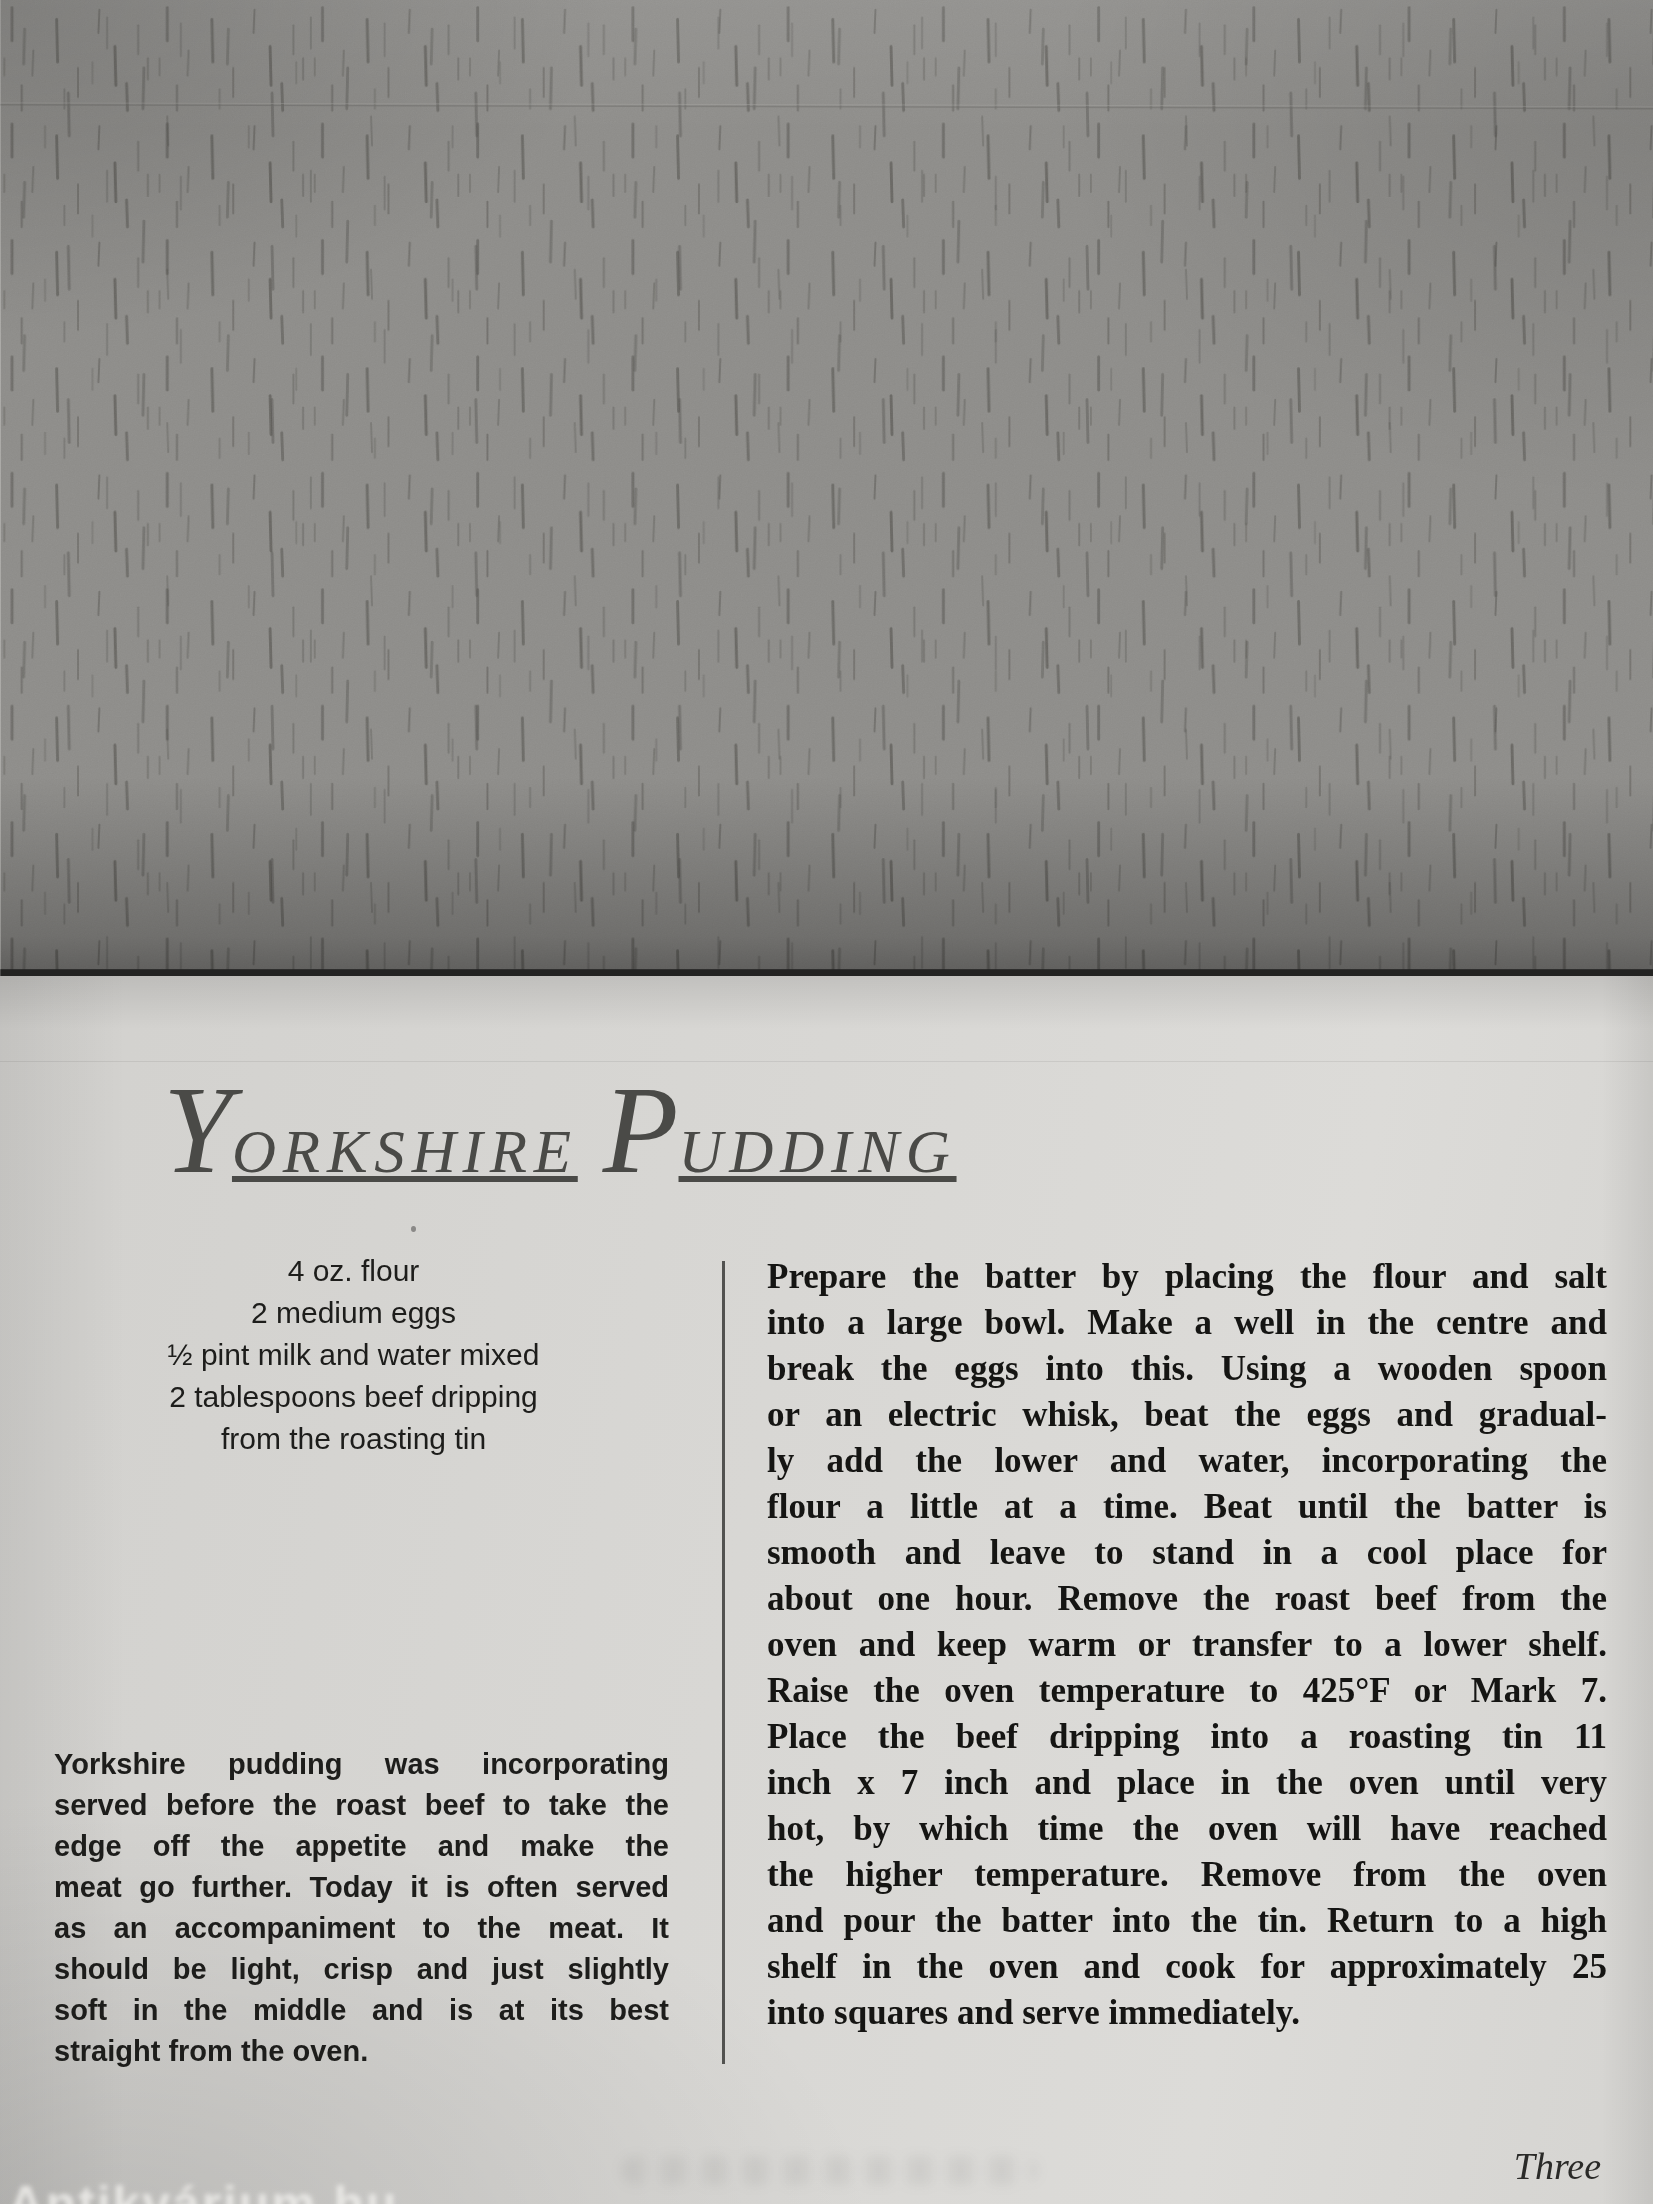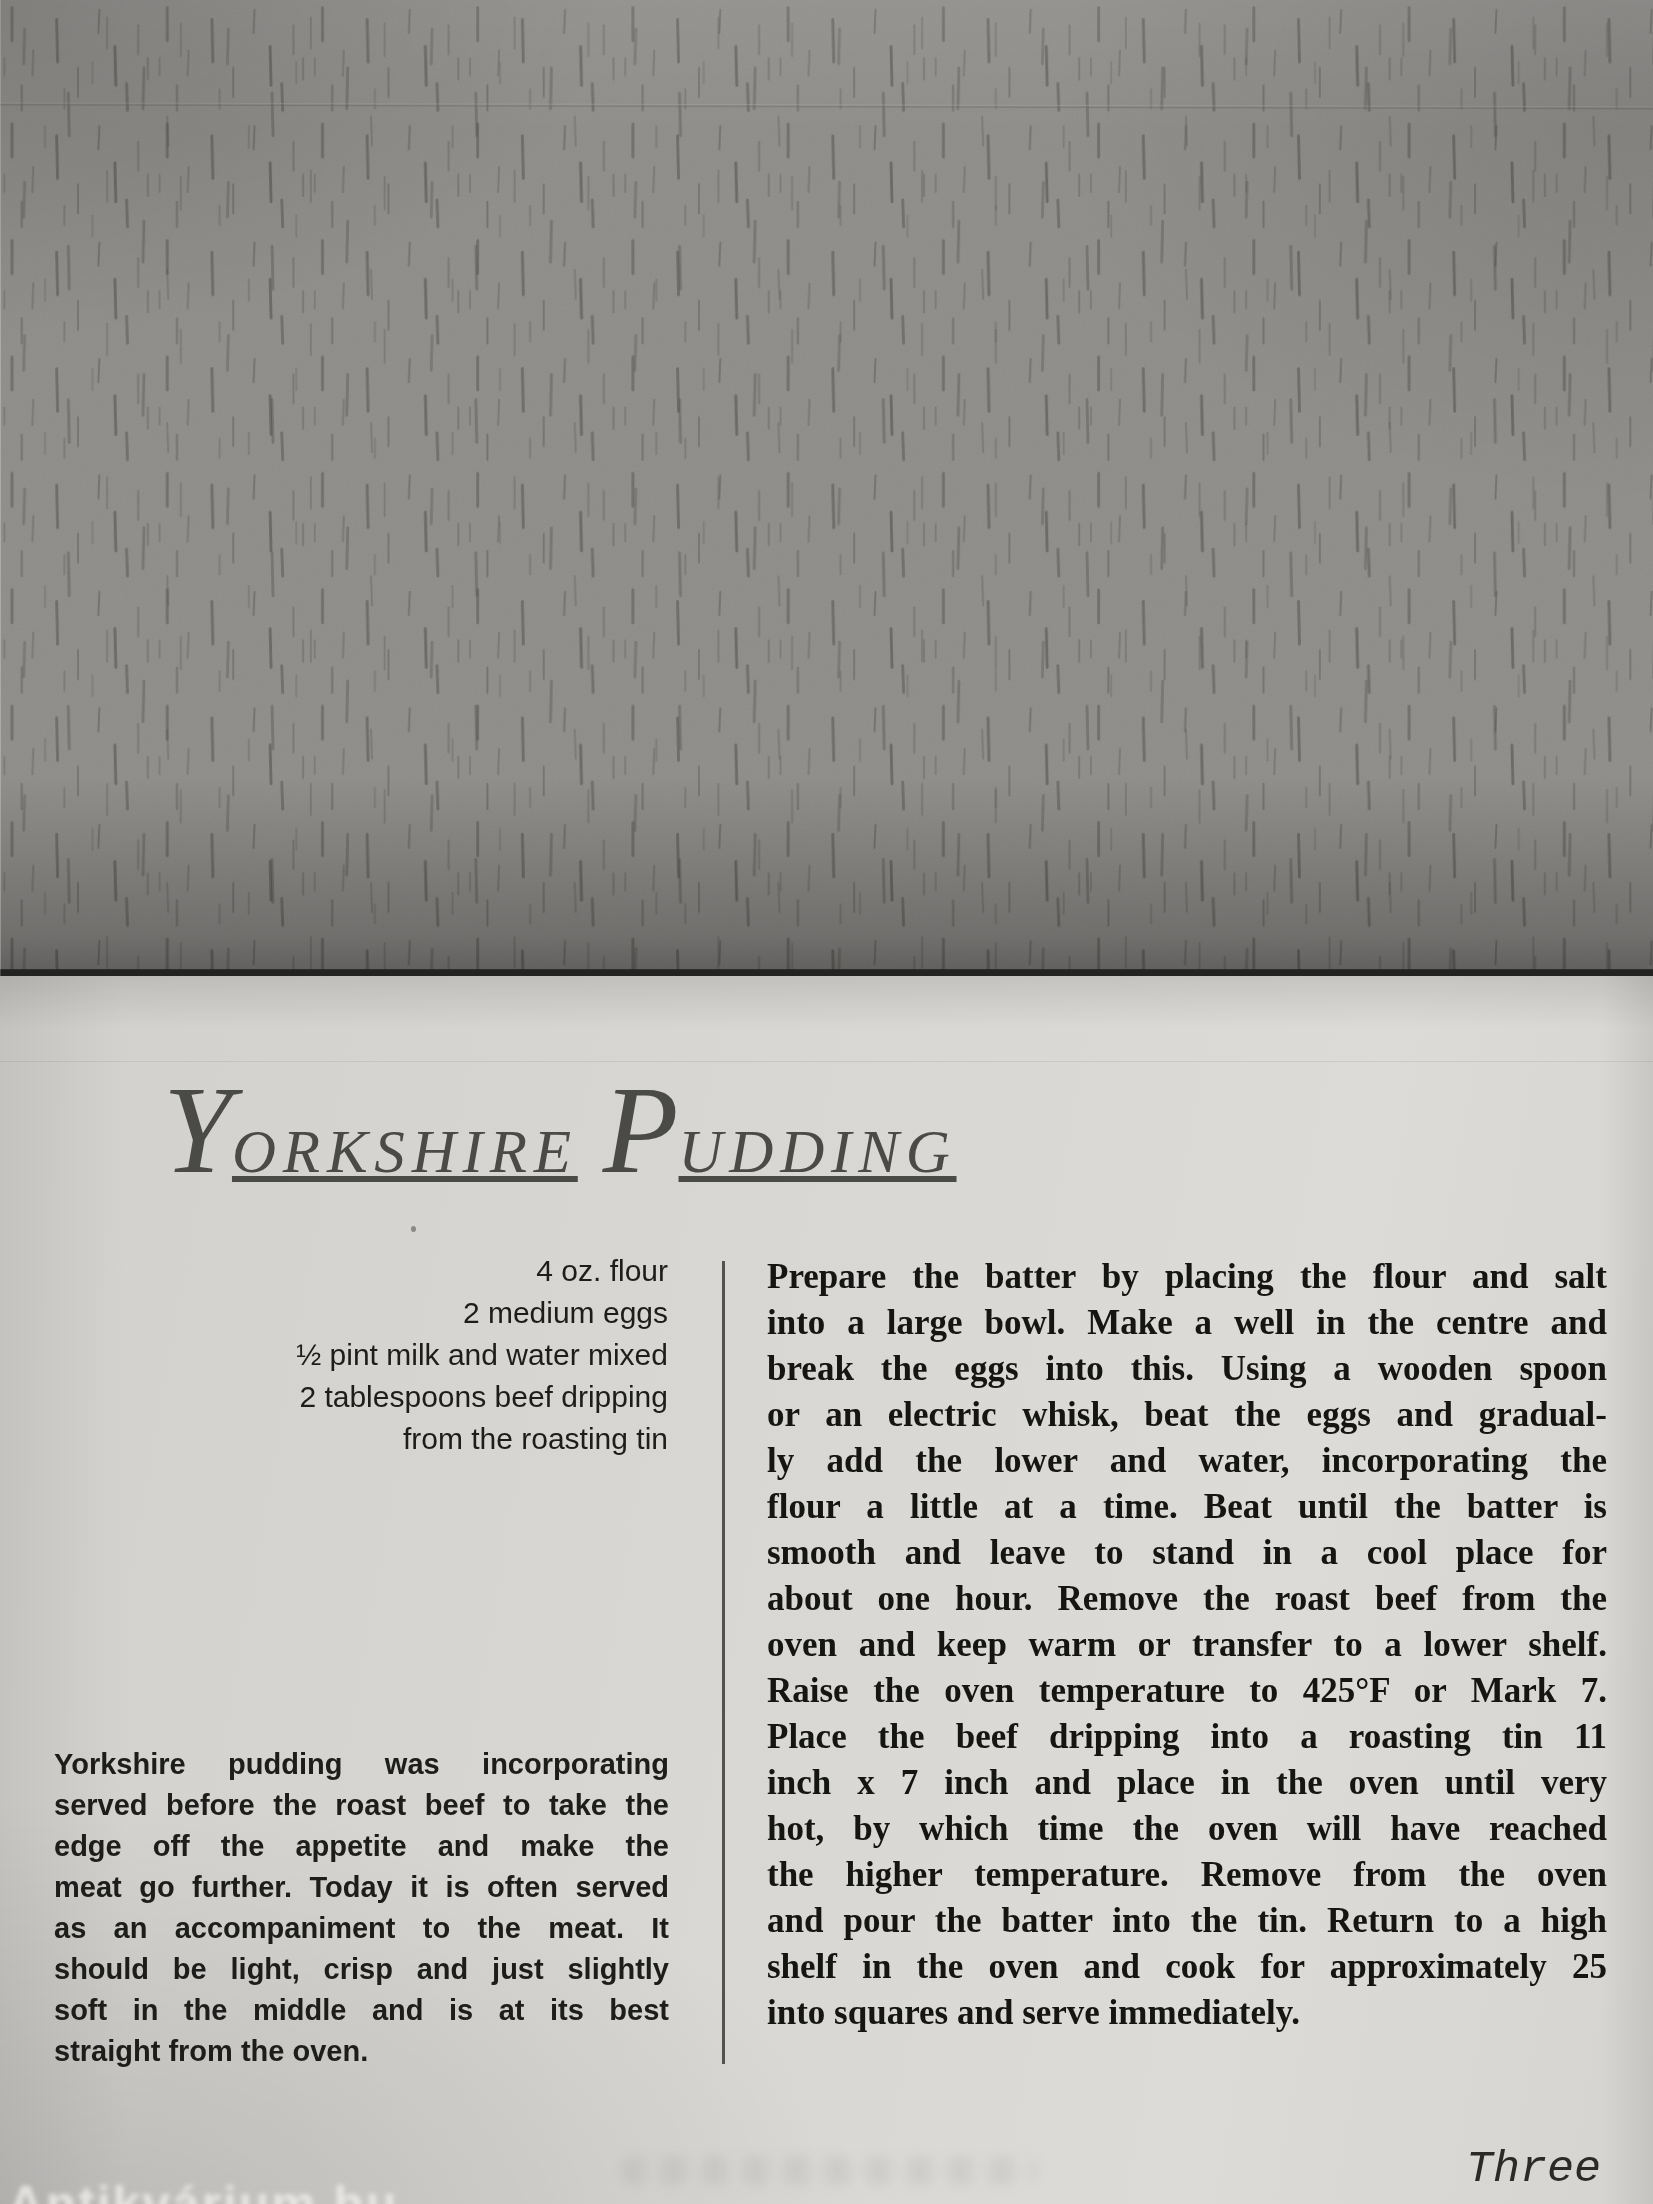--- a/index.html
+++ b/index.html
@@ -32,42 +32,42 @@
     font-style:italic;font-weight:500;white-space:nowrap;}
   .title .cap{font-size:124px;line-height:1;}
   .title .rest{font-size:61px;line-height:1;letter-spacing:6.8px;text-decoration:underline;}
   .title .word-gap{width:25px;}
 
   .speck{position:absolute;left:411px;top:250px;width:4.9px;height:5.8px;
     border-radius:50%;background:#8a8987;}
 
   
   .ingredients{position:absolute;left:39px;top:274px;width:629px;
-    text-align:right;font-size:30px;line-height:42px;color:#1d1d1b;}
+    text-align:center;font-size:30px;line-height:42px;color:#1d1d1b;}
 
   
   .description{position:absolute;left:54px;top:768px;width:615px;
     font-size:29px;line-height:41px;color:#1d1d1b;}
 
   
   .divider{position:absolute;left:722px;top:285px;width:2.9px;height:803px;
     background:#3b3b38;opacity:.85;}
 
   
   .method{position:absolute;left:767px;top:278px;width:840px;
     font-family:"Liberation Serif",serif;font-size:35px;line-height:46px;
     color:#151513;}
 
   .ln{text-align:justify;text-align-last:justify;white-space:normal;font-weight:bold;}
   .ln.last{text-align-last:left;}
 
   
   .page-number{position:absolute;left:1426px;top:1168px;width:175px;
-    text-align:right;font-family:Liberation Mono, monospace;font-style:italic;
-    font-size:45px;color:#2a2a28;}
+    text-align:right;font-family:Liberation Serif, serif;font-style:italic;
+    font-size:38px;color:#2a2a28;}
 
   
   .ghost-smudge{position:absolute;left:621px;top:1180px;width:417px;height:29px;
     background:repeating-linear-gradient(90deg, rgba(110,110,108,0.20) 0 23px,
       rgba(110,110,108,0.02) 23px 41px);
     filter:blur(5.8px);border-radius:13.6px;opacity:.55;}
 
   
   .watermark{position:absolute;left:7.8px;bottom:-27px;height:56px;overflow:hidden;
     font-size:50px;font-weight:bold;letter-spacing:1.9px;color:#ecebe8;

